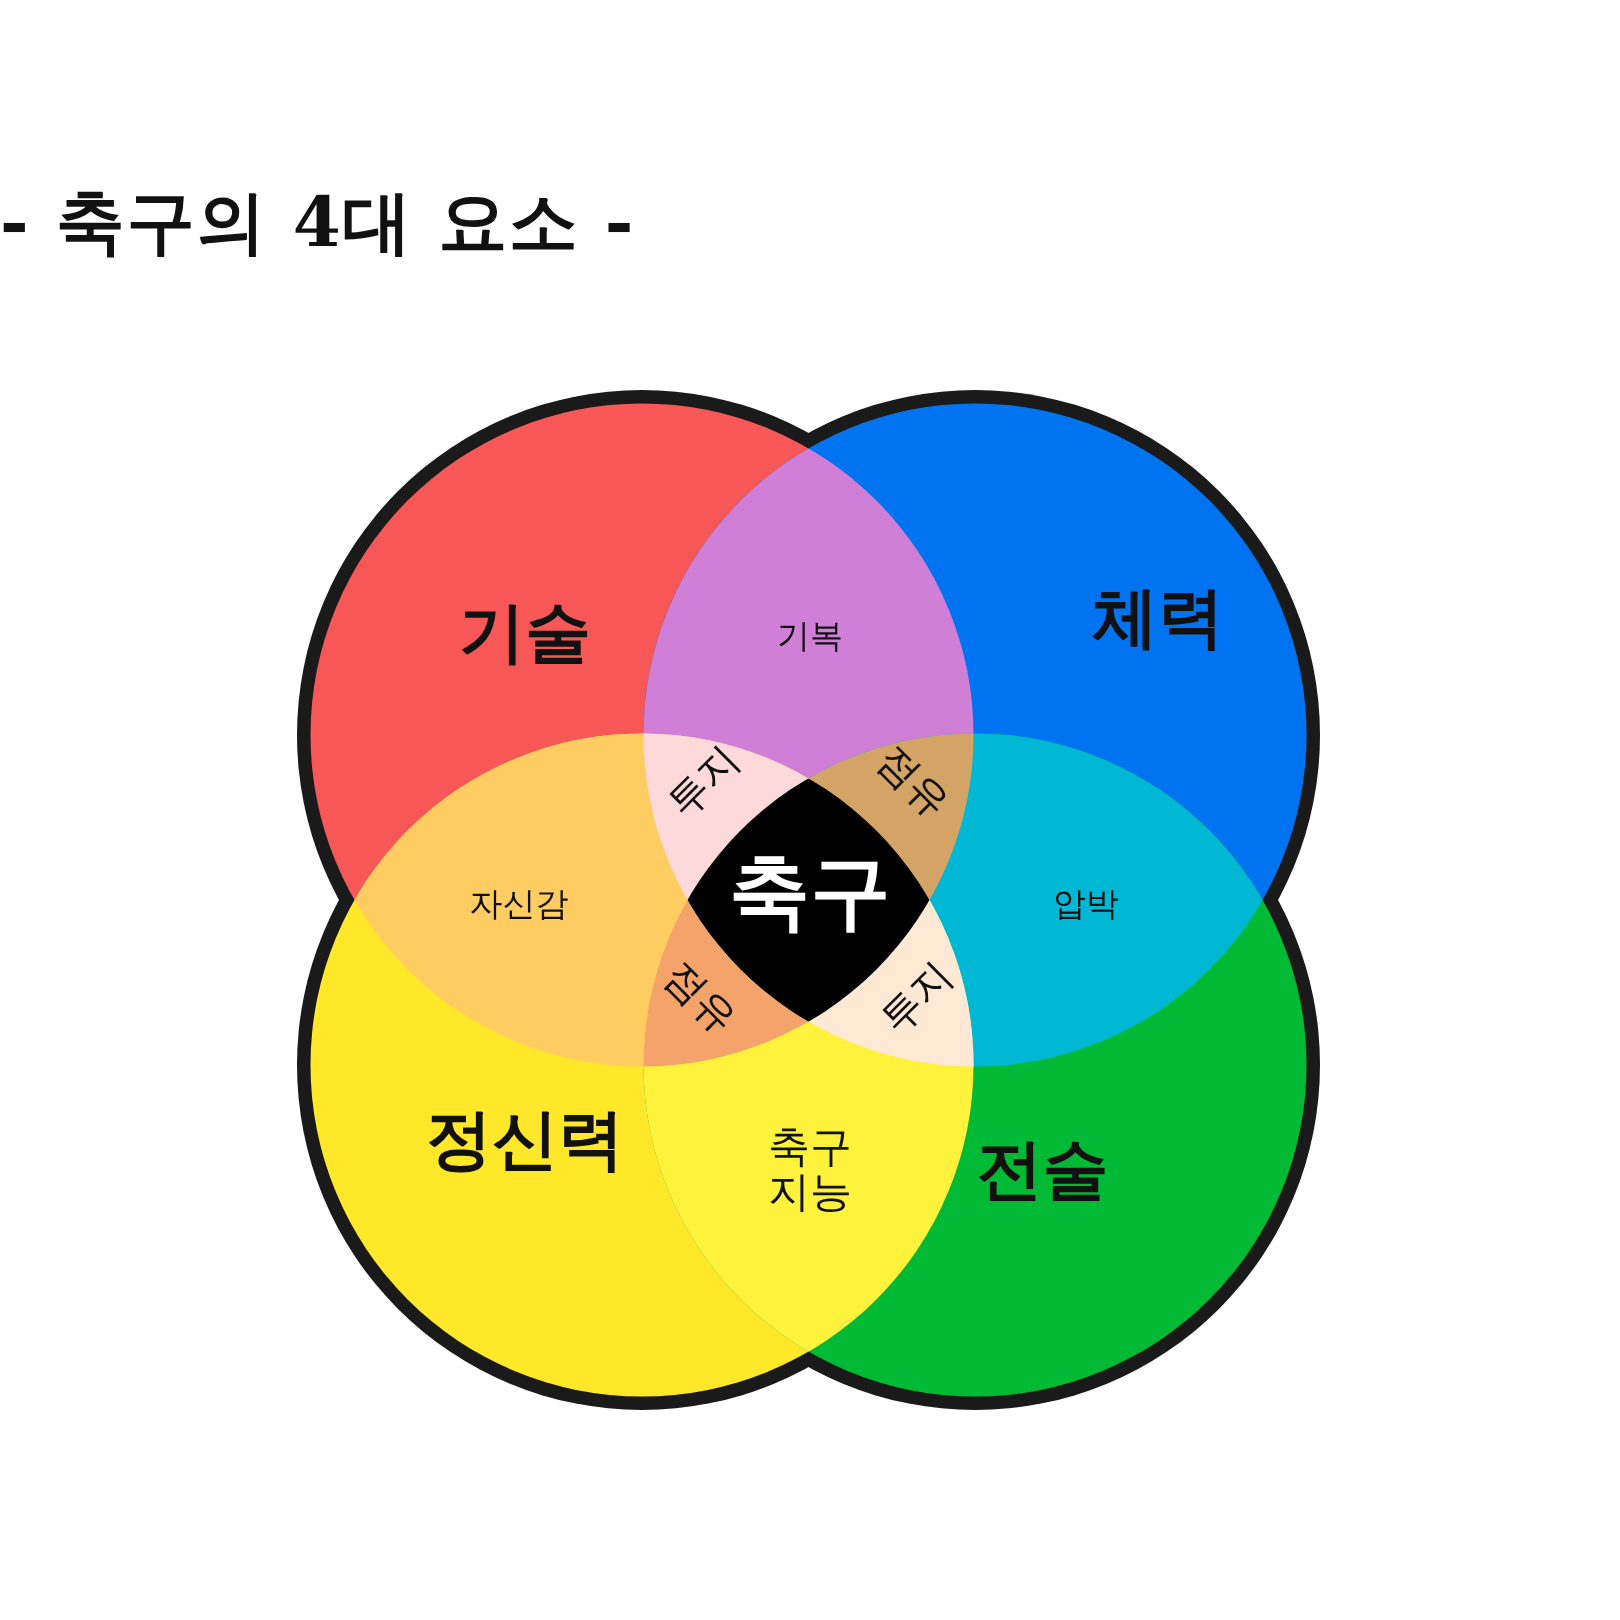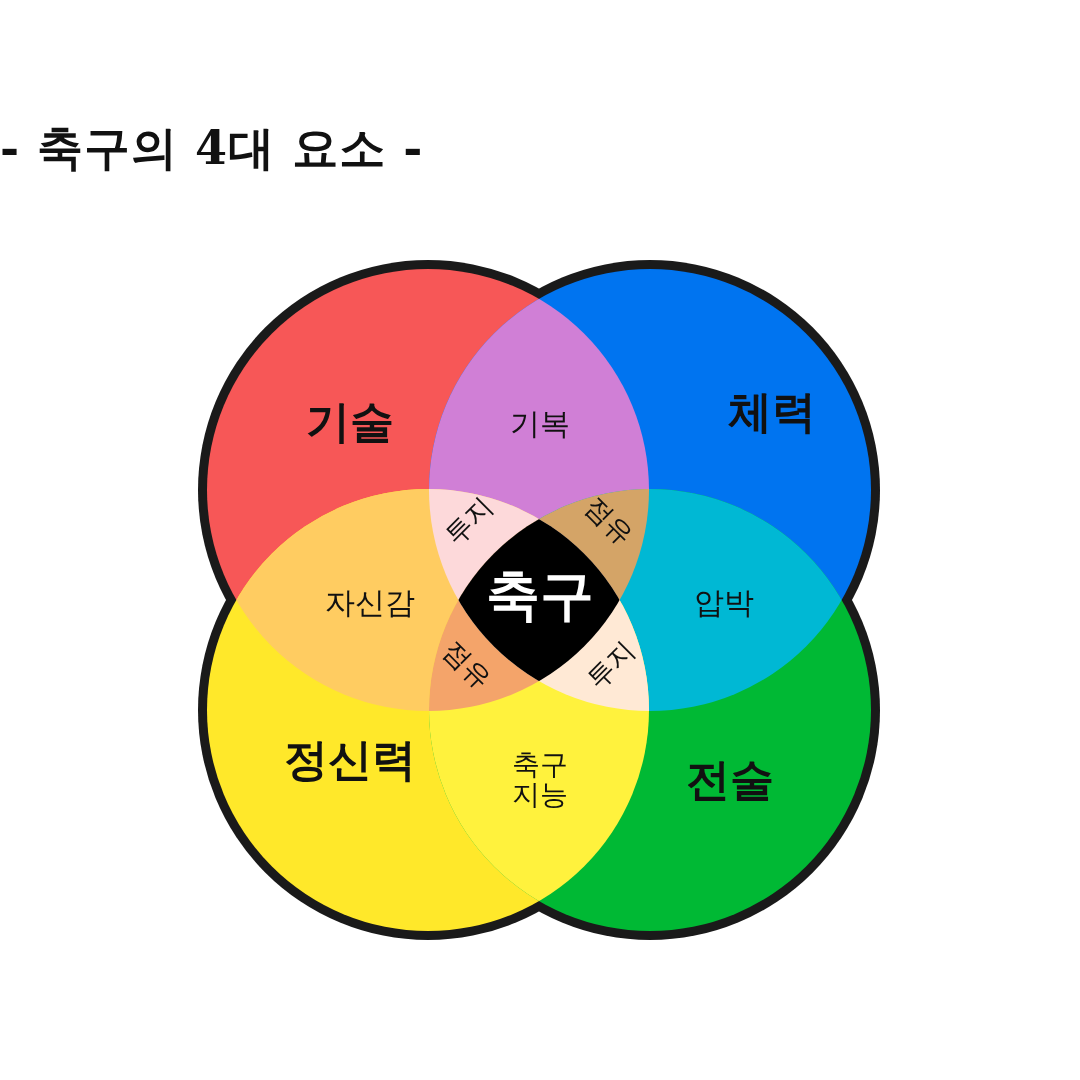--- a/index.html
+++ b/index.html
@@ -4,21 +4,21 @@
 <style>
   html, body { margin:0; padding:0; background:#ffffff; }
   body { width:1080px; height:1080px; position:relative; overflow:hidden;
          font-family: "DejaVu Serif", "Liberation Serif", serif; }
   .title { position:absolute; left:0; top:118px; width:892px; 
            font-size:46px; font-weight:bold; color:#111; letter-spacing:1px; }
   svg.venn { position:absolute; left:0; top:0; }
   .lbl { position:absolute; transform:translate(-50%,-50%); color:#111; white-space:nowrap;
          font-family:"DejaVu Serif","Liberation Serif",serif; }
   .big { font-size:44px; font-weight:bold; }
-  .mid { font-size:30px; }
+  .mid { font-size:22px; }
   .small { font-size:27px; }
   .center { font-size:54px; font-weight:bold; color:#fff; }
   .stack { text-align:center; line-height:30px; font-size:28px; }
 </style>
 </head>
 <body>
 
 <div class="title">- 축구의 4대 요소 -</div>
 
 <svg class="venn" width="1080" height="1080" viewBox="0 0 1080 1080">
@@ -88,24 +88,24 @@
         <g clip-path="url(#cY)">
           <circle cx="650" cy="710" r="221" fill="#000000"></circle>
         </g>
       </g>
     </g>
 </svg>
 
 <div class="lbl big" style="left:350px;top:422px;">기술</div>
 <div class="lbl big" style="left:772px;top:412px;">체력</div>
 <div class="lbl big" style="left:350px;top:760px;">정신력</div>
-<div class="lbl big" style="left:730px;top:780px;">전술</div>
+<div class="lbl big" style="left:695px;top:780px;">전술</div>
 
 <div class="lbl mid" style="left:540px;top:424px;">기복</div>
-<div class="lbl mid" style="left:346px;top:603px;margin-left:24px;">자신감</div>
+<div class="lbl mid" style="left:346px;top:603px;">자신감</div>
 <div class="lbl mid" style="left:724px;top:603px;font-family:Liberation Mono, monospace;">압박</div>
 <div class="lbl stack" style="left:540px;top:780px;">
   <div>축구</div>
   <div>지능</div>
 </div>
 
 <div class="lbl small" style="left:469px;top:521px;transform:translate(-50%,-50%) rotate(-45deg);">투지</div>
 <div class="lbl small" style="left:609px;top:521px;transform:translate(-50%,-50%) rotate(45deg);">점유</div>
 <div class="lbl small" style="left:467px;top:665px;transform:translate(-50%,-50%) rotate(45deg);">점유</div>
 <div class="lbl small" style="left:611px;top:665px;transform:translate(-50%,-50%) rotate(-45deg);">투지</div>

